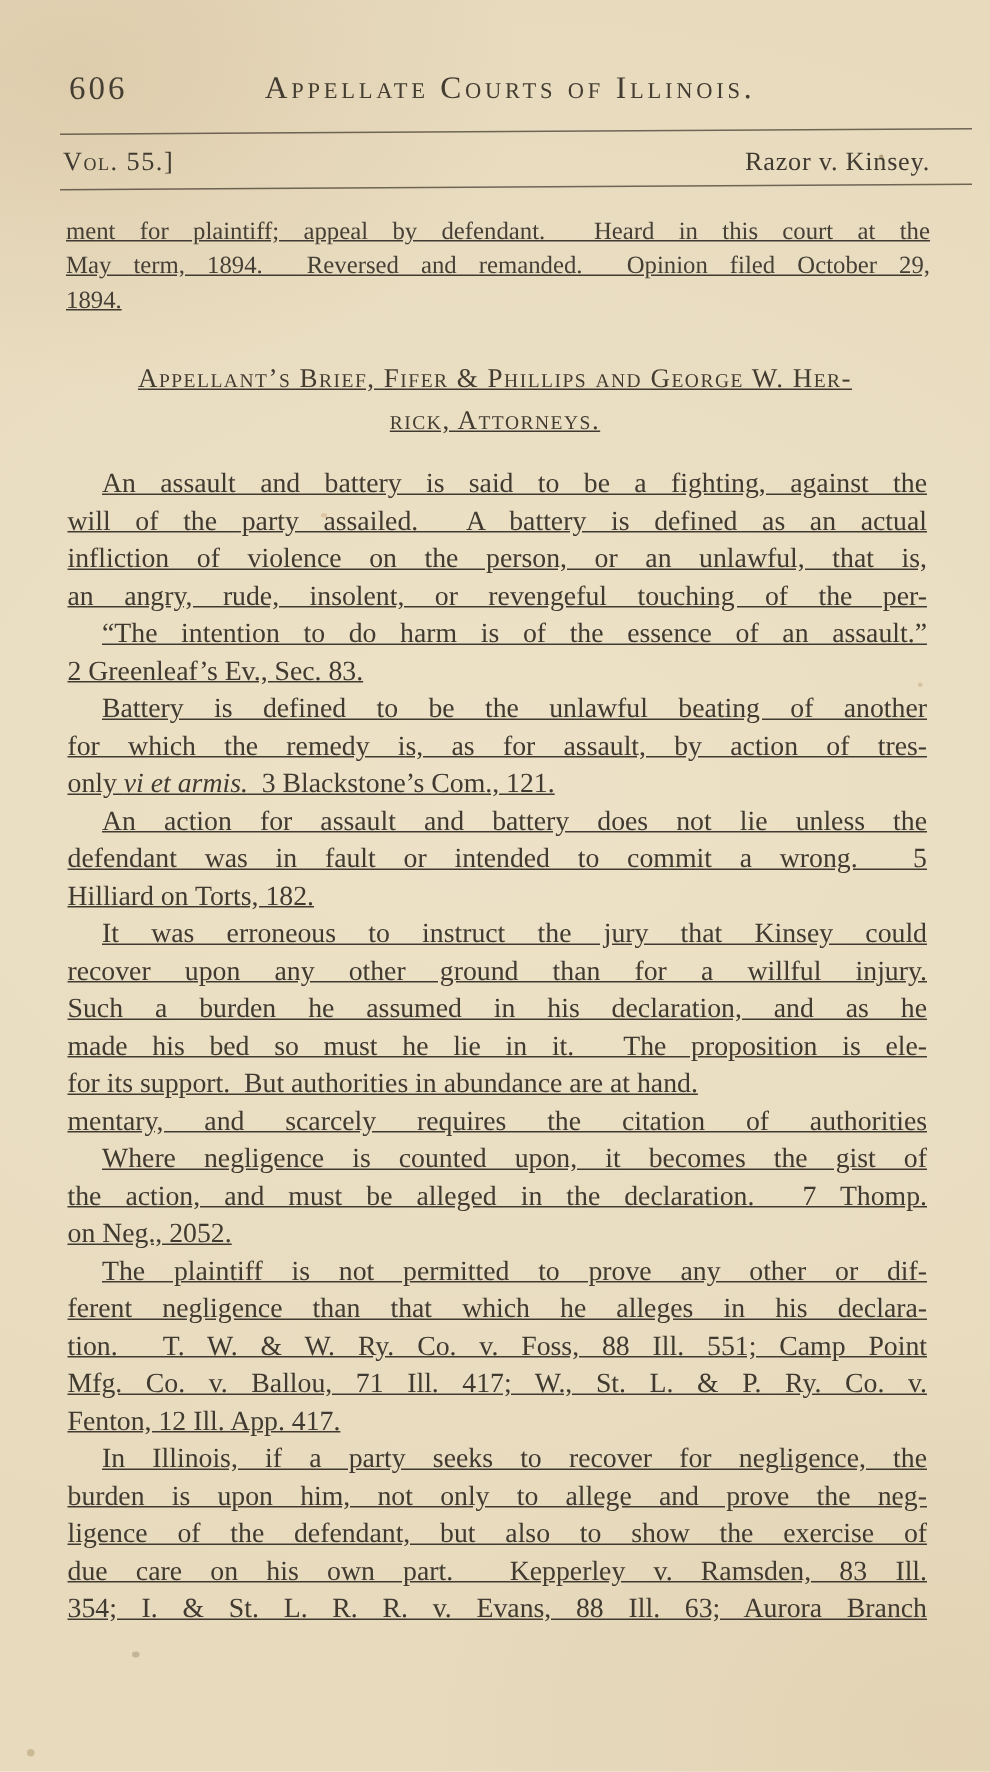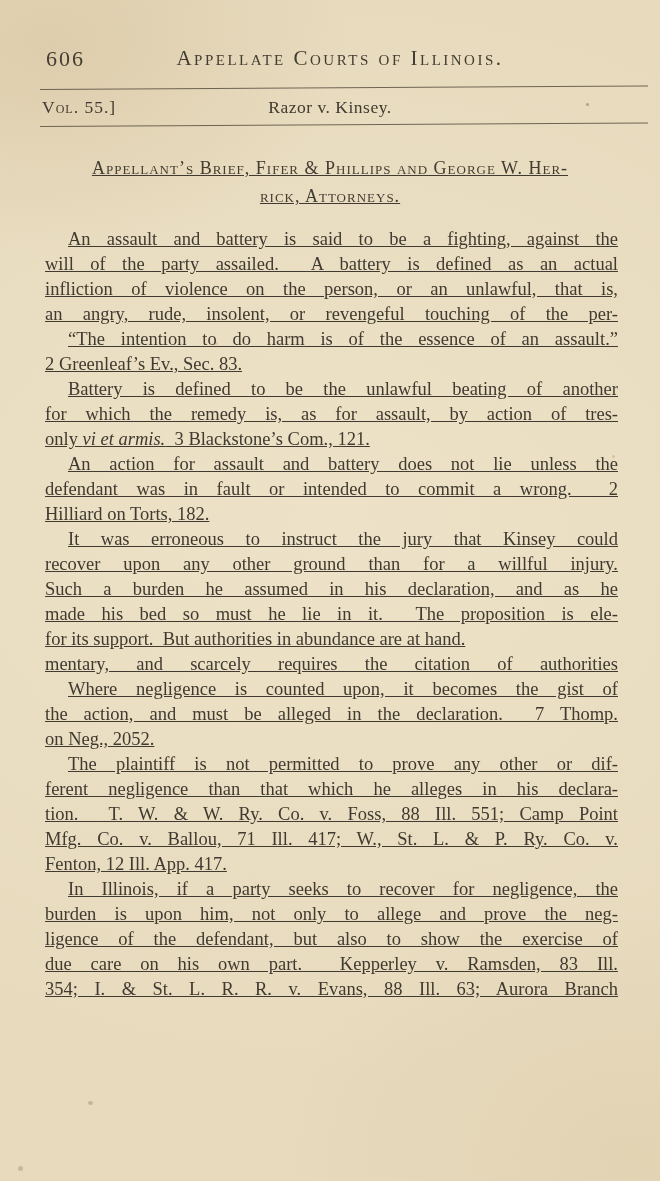--- a/index.html
+++ b/index.html
@@ -46,21 +46,21 @@
   }
   .rule-1 { margin-top: 9px; }
   .vol-row { position: relative; height: 28px; margin-top: 7px; }
   .volume-label {
     position: absolute; left: 42px; top: 0;
     font-variant: small-caps;
     font-size: 17.5px; letter-spacing: 1px;
   }
   .case-name {
     position: absolute; left: 40px; right: 40px; top: 0;
-    text-align: center;
+    text-align: right;
     font-size: 17.5px; letter-spacing: 0.5px;
   }
   .rule-2 { margin-top: 1px; }
 
   
   .line { white-space: pre-wrap; }
   .just { text-align: justify; text-align-last: justify; }
   .ind { padding-left: 23px; }
   .it { font-style: italic; }
 
@@ -109,20 +109,25 @@
 
     <div class="rule rule-1"></div>
 
     <div class="vol-row">
       <span class="volume-label">Vol. 55.]</span>
       <span class="case-name">Razor v. Kinsey.</span>
     </div>
 
     <div class="rule rule-2"></div>
 
+    <div class="intro">
+        <div class="line just">ment for plaintiff; appeal by defendant.  Heard in this court at the</div>
+        <div class="line just">May term, 1894.  Reversed and remanded.  Opinion filed October 29,</div>
+        <div class="line">1894.</div>
+      </div>
 
     <div class="brief-heading">
       <div class="heading-line">Appellant’s Brief, Fifer &amp; Phillips and George W. Her-</div>
       <div class="heading-line">rick, Attorneys.</div>
     </div>
 
     <div class="body-paragraphs">
         <div class="para">
           <div class="line just ind">An assault and battery is said to be a fighting, against the</div>
           <div class="line just">will of the party assailed.  A battery is defined as an actual</div>
@@ -133,21 +138,21 @@
           <div class="line just ind">“The intention to do harm is of the essence of an assault.”</div>
           <div class="line">2 Greenleaf’s Ev., Sec. 83.</div>
         </div>
         <div class="para">
           <div class="line just ind">Battery is defined to be the unlawful beating of another</div>
           <div class="line just">for which the remedy is, as for assault, by action of tres-</div>
           <div class="line"><span>only </span><span class="it">vi et armis.</span><span>  3 Blackstone’s Com., 121.</span></div>
         </div>
         <div class="para">
           <div class="line just ind">An action for assault and battery does not lie unless the</div>
-          <div class="line just">defendant was in fault or intended to commit a wrong.  2</div>
+          <div class="line just">defendant was in fault or intended to commit a wrong.  5</div>
           <div class="line">Hilliard on Torts, 182.</div>
         </div>
         <div class="para">
           <div class="line just ind">It was erroneous to instruct the jury that Kinsey could</div>
           <div class="line just">recover upon any other ground than for a willful injury.</div>
           <div class="line just">Such a burden he assumed in his declaration, and as he</div>
           <div class="line just">made his bed so must he lie in it.  The proposition is ele-</div>
           <div class="line">for its support.  But authorities in abundance are at hand.</div>
           <div class="line just">mentary, and scarcely requires the citation of authorities</div>
         </div>

